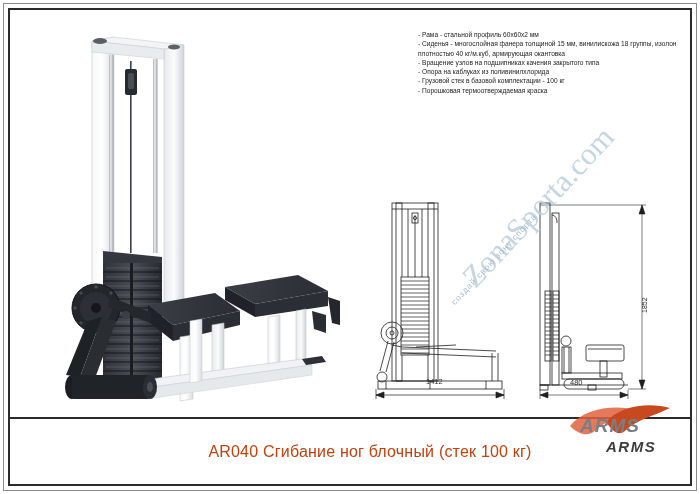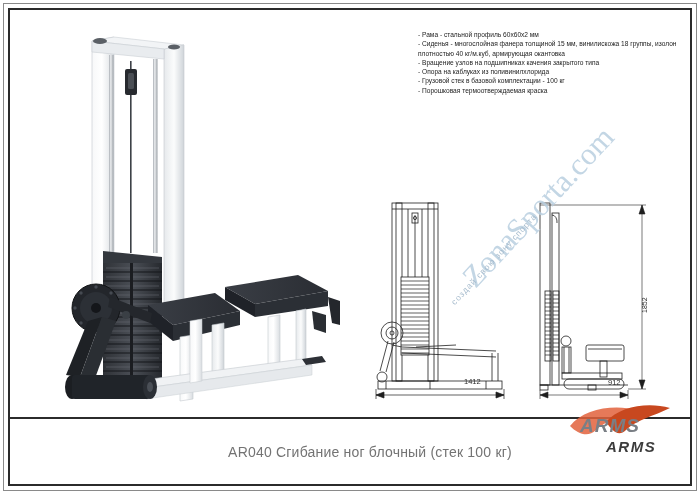--- a/index.html
+++ b/index.html
@@ -6,41 +6,41 @@
   body{width:700px;height:494px;overflow:hidden;font-family:"Liberation Sans",sans-serif;}
 
   .sheet{position:absolute;left:0;top:0;width:700px;height:494px;background:#fff;}
 
   
   .border-outer{position:absolute;left:3px;top:3px;width:694px;height:488px;border:1px solid #8a8a8a;box-sizing:border-box;}
   .border-inner{position:absolute;left:8px;top:8px;width:684px;height:478px;border:2px solid #2b2b2b;box-sizing:border-box;}
 
   
   .title-bar{position:absolute;left:10px;top:417px;width:680px;height:67px;border-top:2px solid #2b2b2b;box-sizing:border-box;display:flex;align-items:center;}
-  .title-text{flex:1;text-align:center;font-size:14px;color:#737373;letter-spacing:.2px;padding-left:40px;white-space:nowrap;}
+  .title-text{flex:1;text-align:center;font-size:16px;color:#c2410c;letter-spacing:.2px;padding-left:40px;white-space:nowrap;}
 
   
   .logo{position:absolute;right:18px;top:400px;width:120px;height:56px;}
   .logo svg{display:block;}
 
   
   .spec{position:absolute;left:418px;top:30px;width:262px;font-size:6.6px;line-height:9.3px;color:#232323;}
   .spec div{white-space:normal;}
 
   
   .photo{position:absolute;left:40px;top:25px;width:330px;height:385px;}
   .photo svg{display:block;}
 
   
   .dwg1{position:absolute;left:368px;top:195px;width:155px;height:215px;}
   .dwg2{position:absolute;left:528px;top:195px;width:150px;height:215px;}
   .dwg1 svg,.dwg2 svg{display:block;}
 
   .dim-v{position:absolute;font-size:7px;color:#2b2b2b;transform:rotate(-90deg);transform-origin:left top;white-space:nowrap;}
-  .dim-h{position:absolute;font-size:7.5px;color:#2b2b2b;white-space:nowrap;margin-left:38px;}
+  .dim-h{position:absolute;font-size:7.5px;color:#2b2b2b;white-space:nowrap;}
 
   
   .wm{position:absolute;left:455px;top:150px;width:270px;height:270px;pointer-events:none;}
   .wm-main{position:absolute;left:0;top:120px;font-size:31px;color:#b9cfe0;opacity:.85;transform:rotate(-47deg);transform-origin:left top;white-space:nowrap;font-family:"Liberation Serif",serif;}
   .wm-sub{position:absolute;left:-6px;top:150px;font-size:8.5px;color:#9fb6c9;opacity:.9;transform:rotate(-47deg);transform-origin:left top;letter-spacing:1px;white-space:nowrap;}
 </style>
 </head>
 <body>
 
 <div class="sheet">
@@ -351,21 +351,21 @@
         <polygon points="114,10 111,19 117,19" fill="#1e1e1e"></polygon>
         <polygon points="114,194 111,185 117,185" fill="#1e1e1e"></polygon>
 
         <line x1="12" y1="200" x2="100" y2="200"></line>
         <line x1="12" y1="195" x2="12" y2="204"></line>
         <line x1="100" y1="195" x2="100" y2="204"></line>
         <polygon points="12,200 20,197 20,203" fill="#1e1e1e"></polygon>
         <polygon points="100,200 92,197 92,203" fill="#1e1e1e"></polygon>
       </g>
     </svg>
-    <div class="dim-h" style="left:42px;top:183px;">912</div>
+    <div class="dim-h" style="left:42px;top:183px;">480</div>
     <div class="dim-v" style="left:113px;top:118px;">1852</div>
   </div>
 
   <div class="wm">
     <div class="wm-main">ZonaSporta.com</div>
     <div class="wm-sub">создай свою зону спорта</div>
   </div>
 
   <div class="title-bar">
     <div class="title-text">AR040 Сгибание ног  блочный (стек 100 кг)</div>

